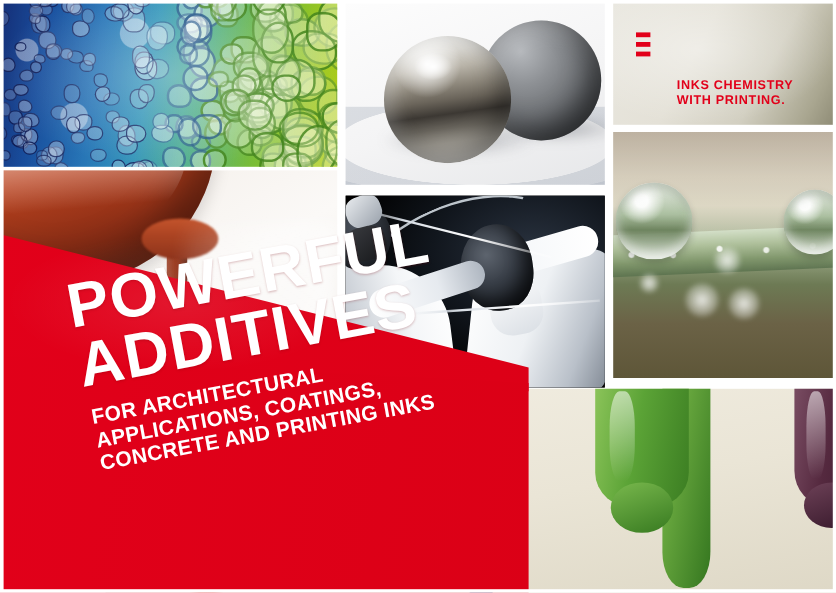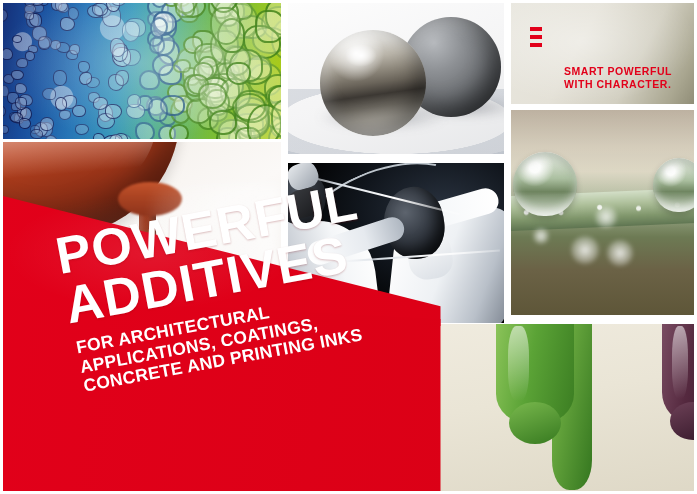--- a/index.html
+++ b/index.html
@@ -458,22 +458,22 @@
     <div class="vign"></div>
     <div class="logo-wrap">
       <div class="cht-row">
         <span class="c-bars">
           <i></i>
             <i></i>
             <i></i>
         </span>
       </div>
       <div class="cht-tag">
-        <div>SMART POWERFUL</div>
-        <div>WITH CHARACTER.</div>
+        <div>INKS CHEMISTRY</div>
+        <div>WITH PRINTING.</div>
       </div>
     </div>
   </div>
 
   <div class="panel" id="p-pour">
     <div class="pool"></div>
     <div class="stream"></div>
     <div class="bowl"></div>
     <div class="bowl-gloss"></div>
     <div class="lip"></div>

